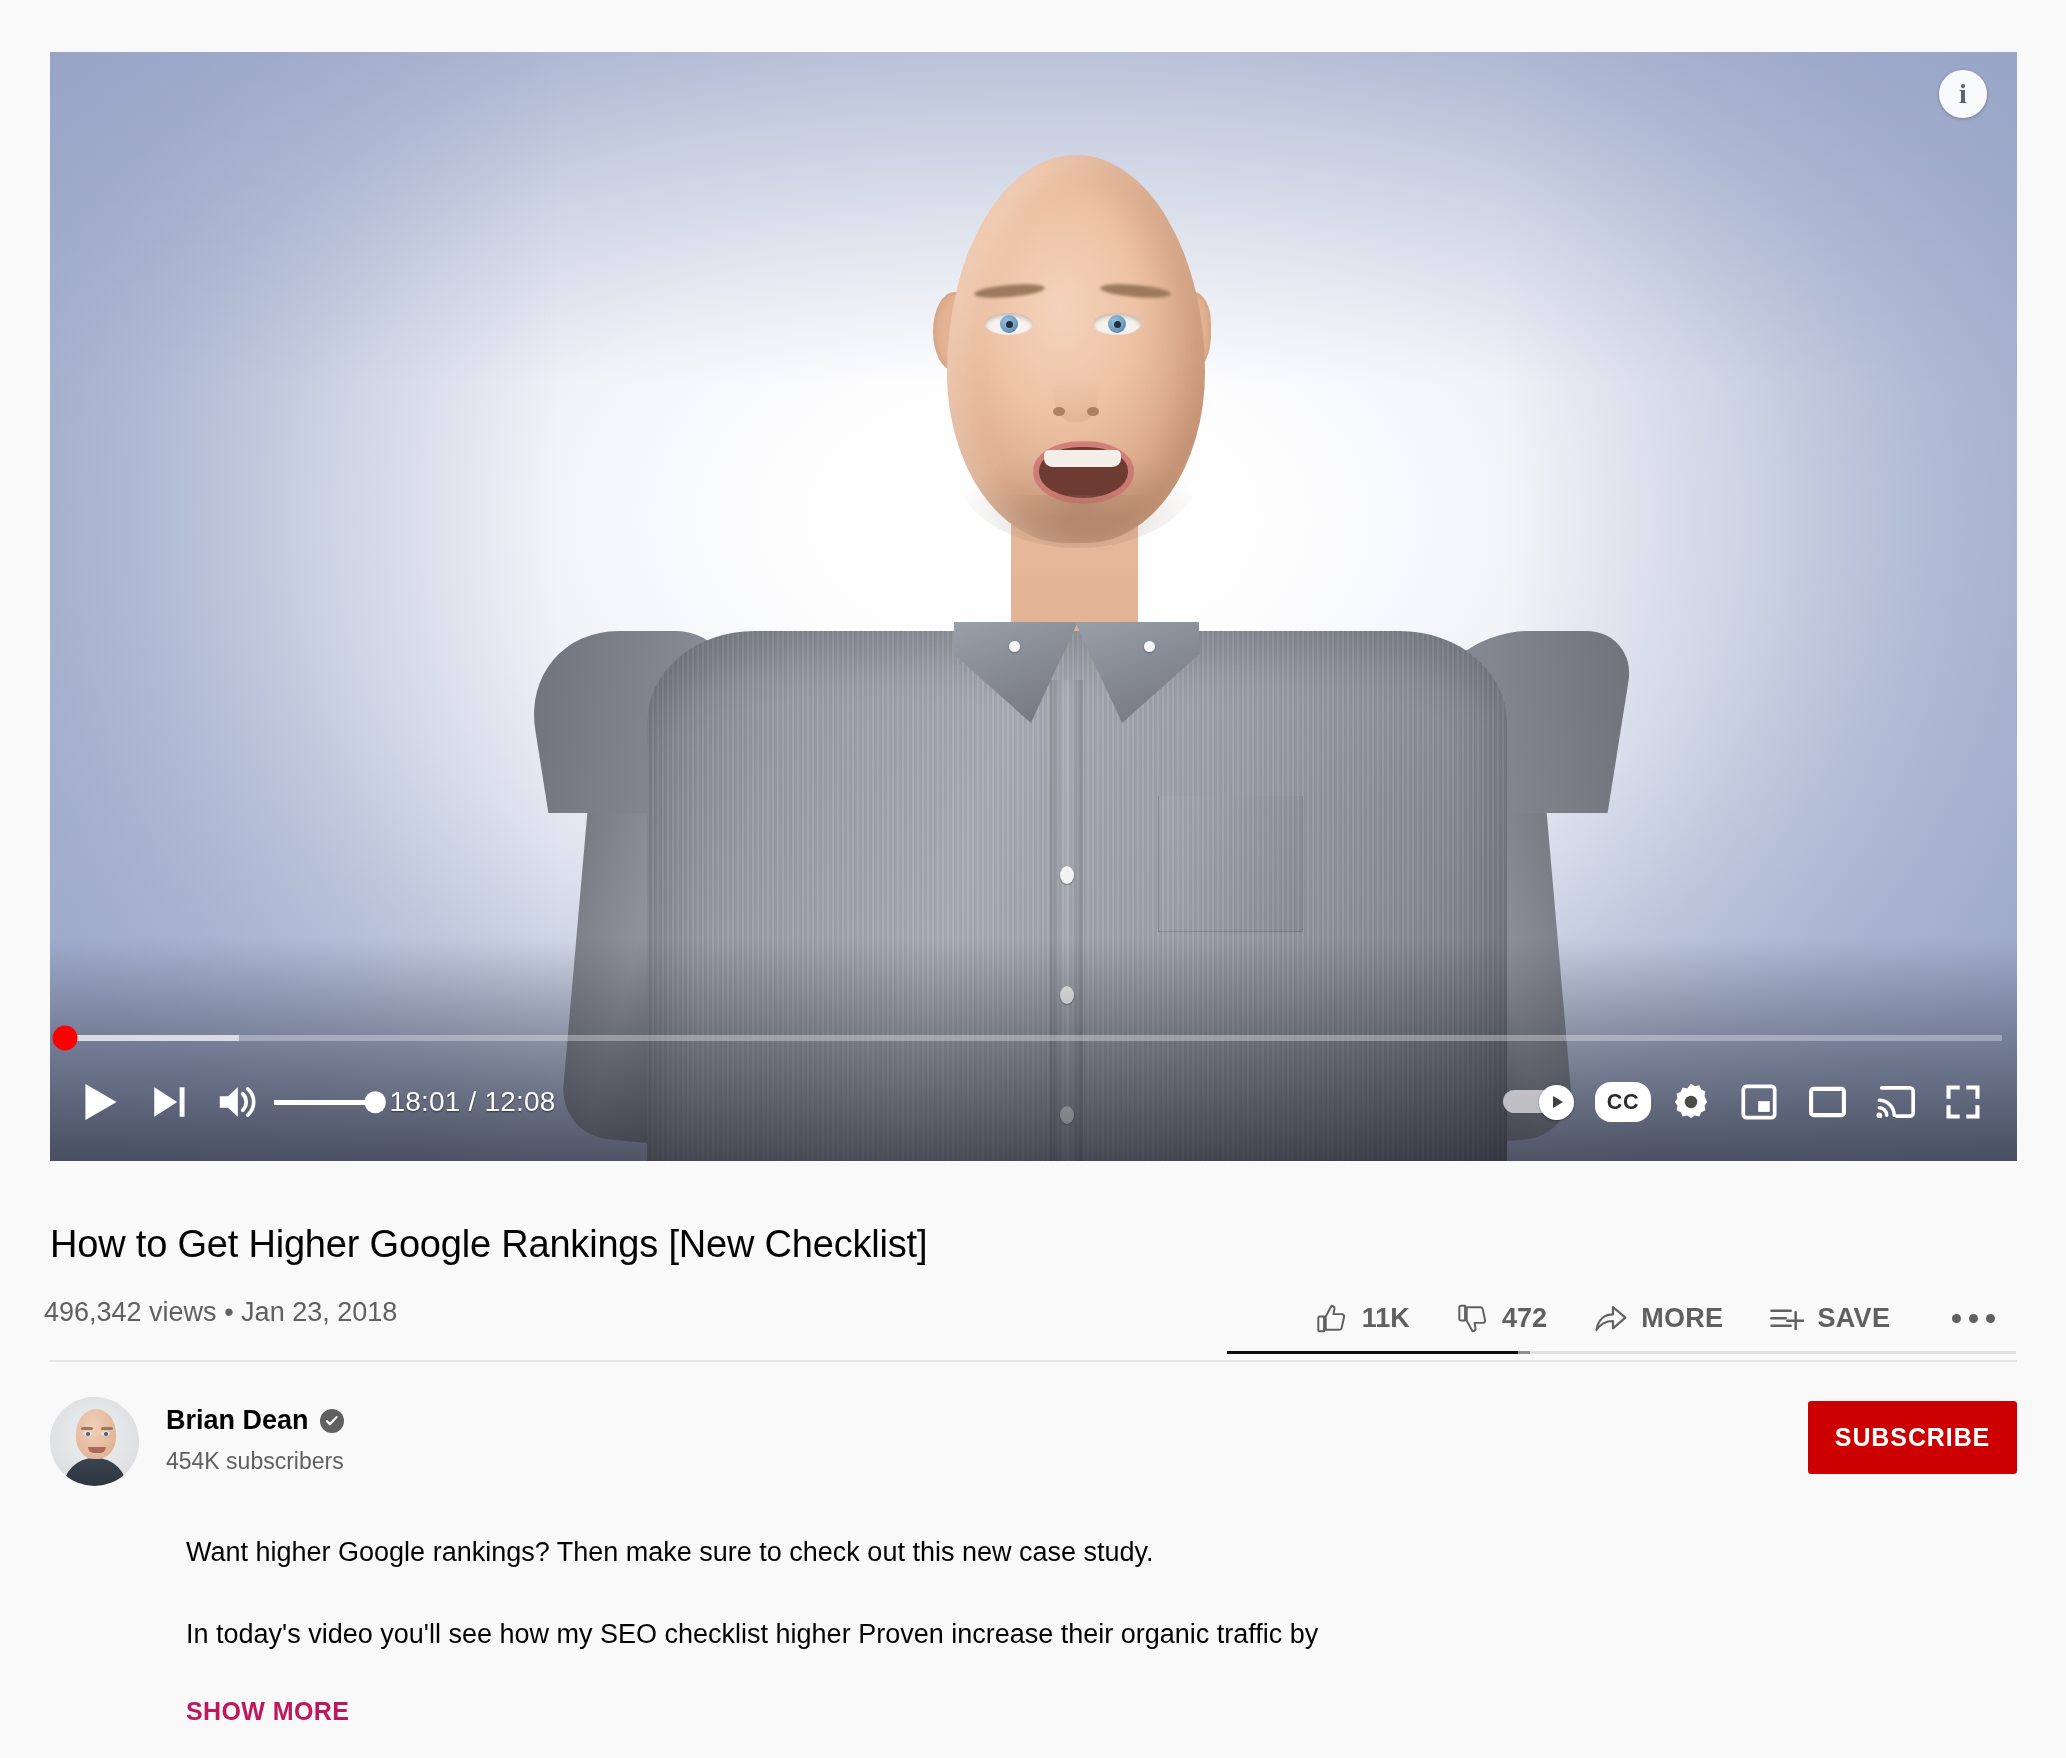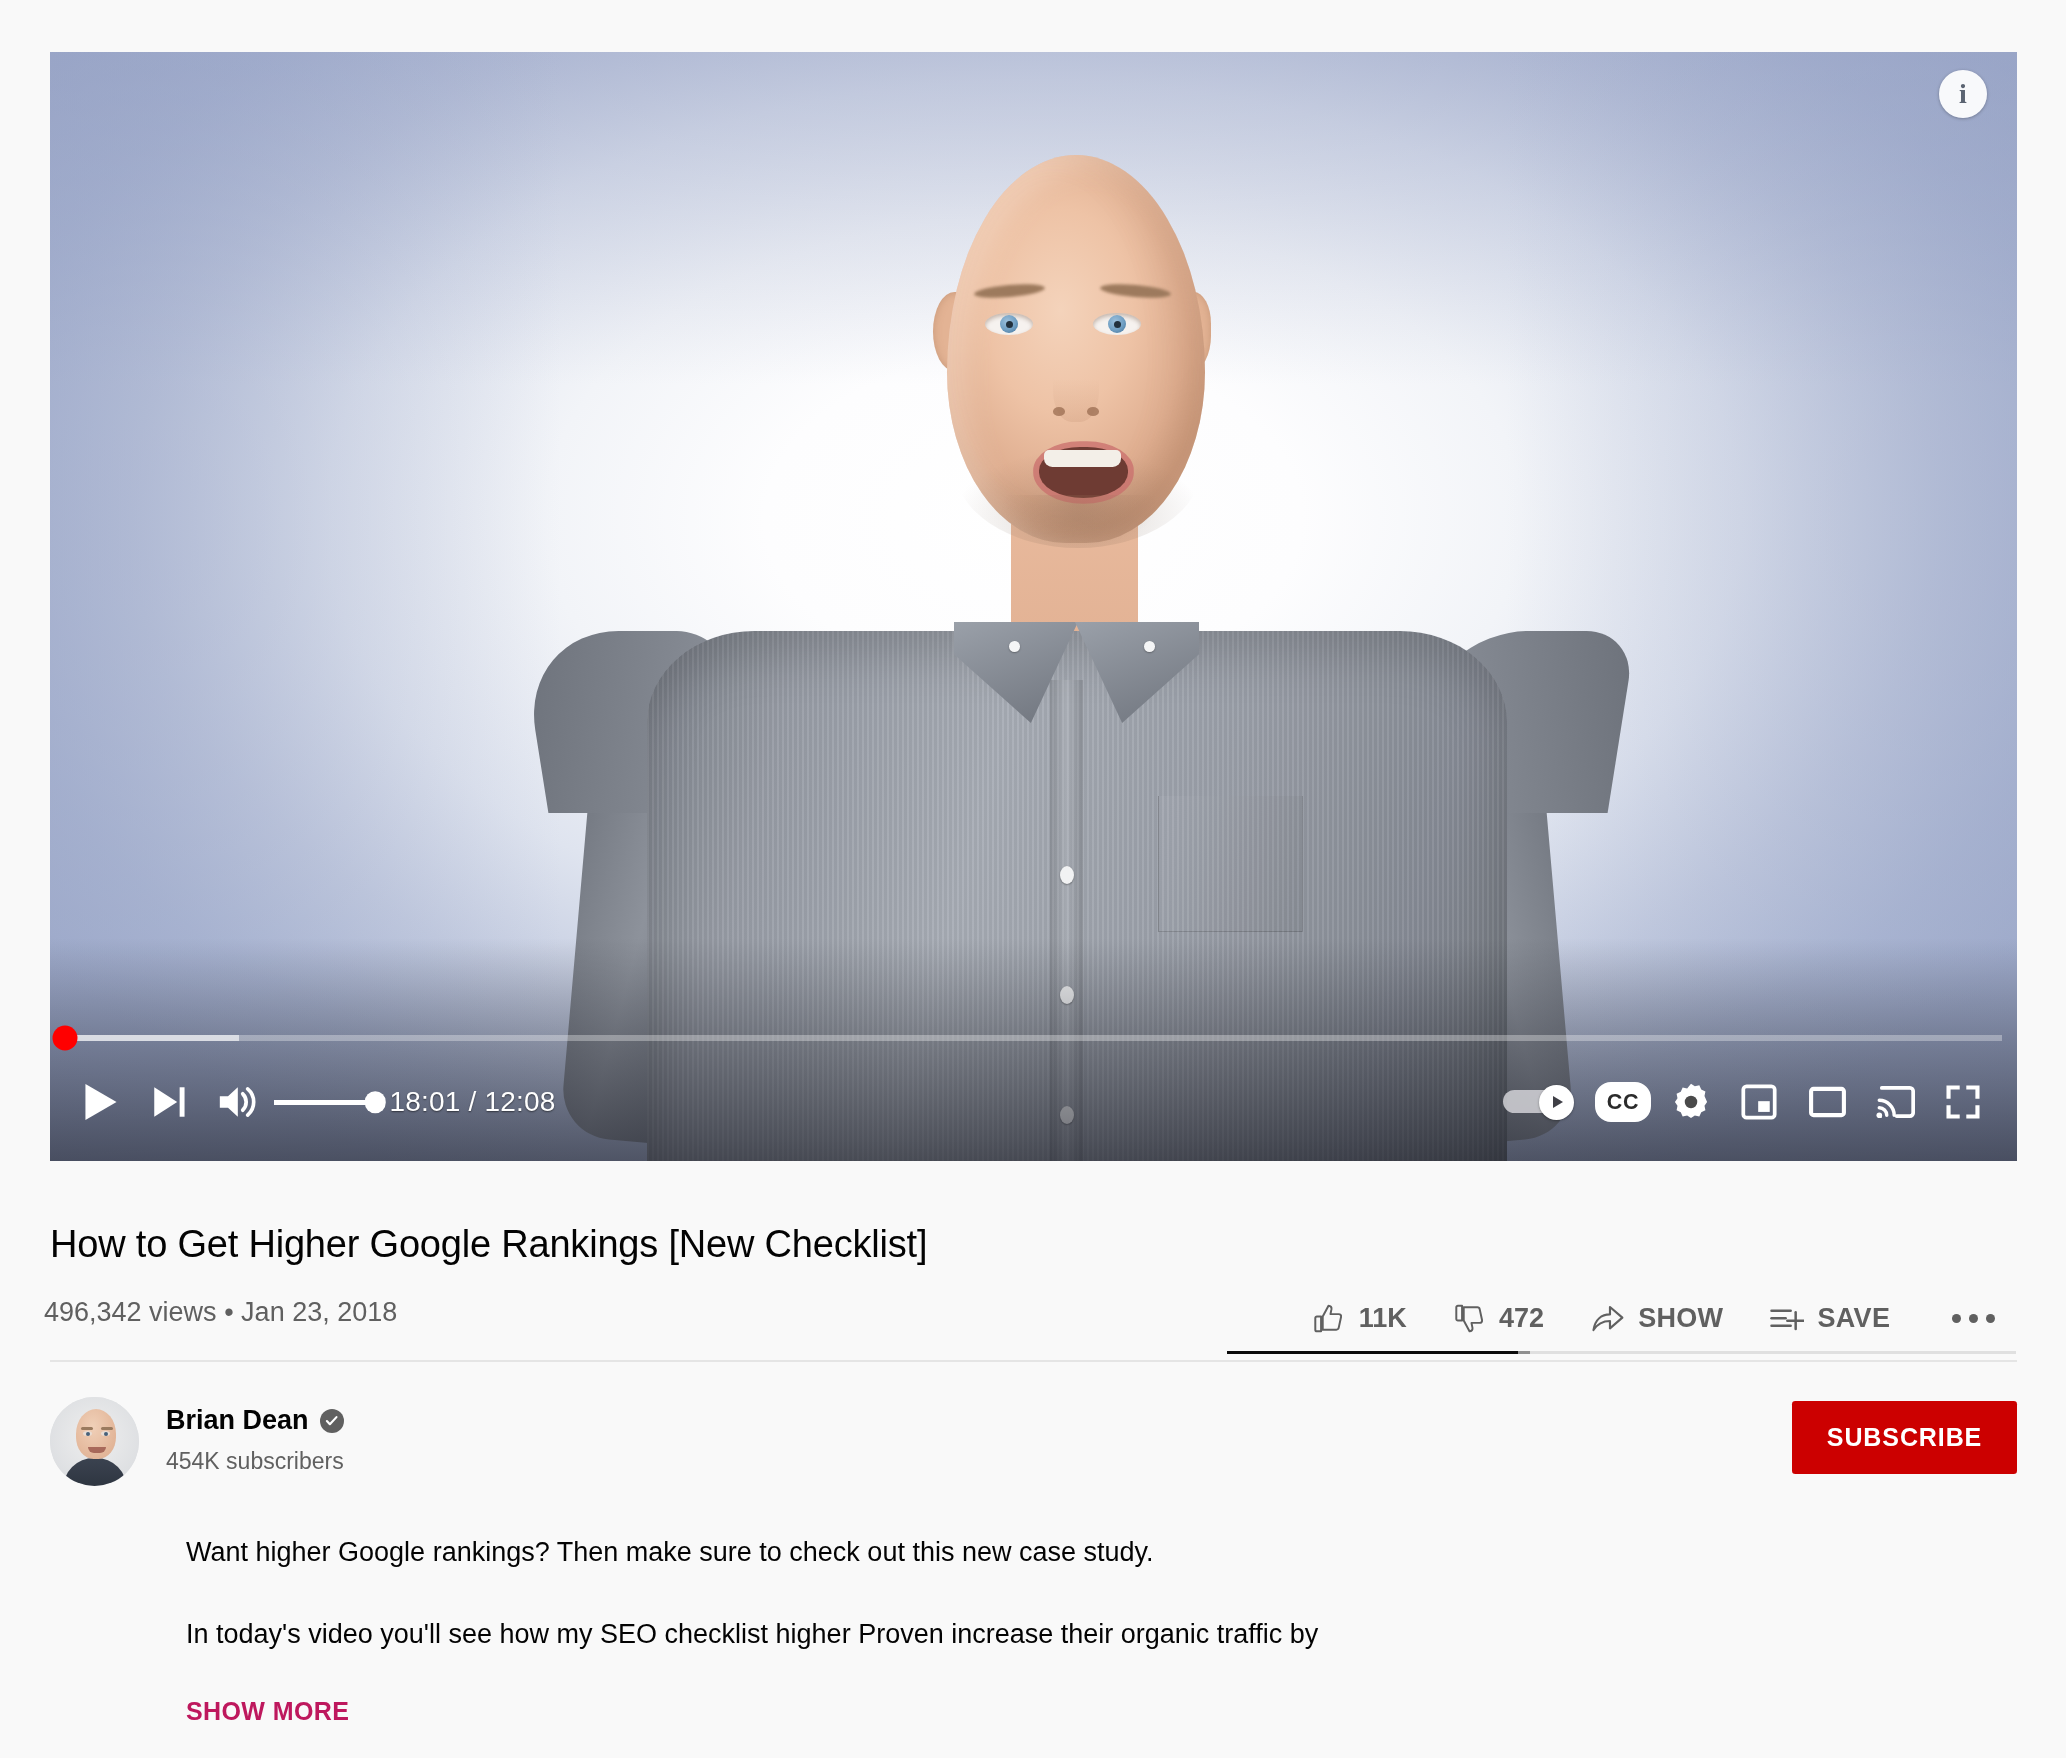--- a/index.html
+++ b/index.html
@@ -259,21 +259,21 @@
 
   .channel-name-wrap { position:absolute; left:116px; top:8.3px; display:flex; align-items:center; cursor:pointer; }
   .channel-name { font-size:27px; font-weight:bold; color:#030303; }
   .verified {
     width:24px; height:24px; border-radius:50%; background:#606060; margin-left:11.6px;
     display:flex; align-items:center; justify-content:center; flex:0 0 auto;
   }
   .subs { position:absolute; left:116px; top:51px; font-size:23px; color:#606060; }
 
   .subscribe-btn {
-    position:absolute; right:0; top:4.1px; width:225px; height:73px; background:#cc0000;
+    position:absolute; right:0; top:4.1px; width:209px; height:73px; background:#cc0000;
     color:#fff; font-size:25px; font-weight:bold; letter-spacing:0.9px;
     display:flex; align-items:center; justify-content:center; border-radius:3.3px; cursor:pointer;
     border:none; font-family:"Liberation Sans", sans-serif;
   }
 
   
   .desc { position:absolute; left:186px; top:1533px; width:1653px; }
   .desc p { font-size:27px; color:#030303; line-height:1.45; margin-bottom:43px; }
   .show-more { font-size:25px; font-weight:bold; color:#be185d; letter-spacing:0.4px; cursor:pointer; }
 </style>
@@ -436,21 +436,21 @@
         </span>
         <span class="cnt">472</span>
       </div>
 
       <div class="action">
         <span class="ic">
           <svg width="35" height="33" viewBox="0 0 42 40">
             <path d="M4 34c2-13 10-19 20-19V6l15 13-15 13v-9C16 23 9 26 4 34z" fill="none" stroke="#606060" stroke-width="2.6" stroke-linejoin="round"></path>
           </svg>
         </span>
-        <span class="lbl">SHOW</span>
+        <span class="lbl">MORE</span>
       </div>
 
       <div class="action">
         <span class="ic">
           <svg width="35" height="30" viewBox="0 0 42 36">
             <g stroke="#606060" stroke-width="3" stroke-linecap="round">
               <line x1="3" y1="8" x2="26" y2="8"></line>
               <line x1="3" y1="17" x2="20" y2="17"></line>
               <line x1="3" y1="26" x2="26" y2="26"></line>
               <line x1="32" y1="10" x2="32" y2="30"></line>

